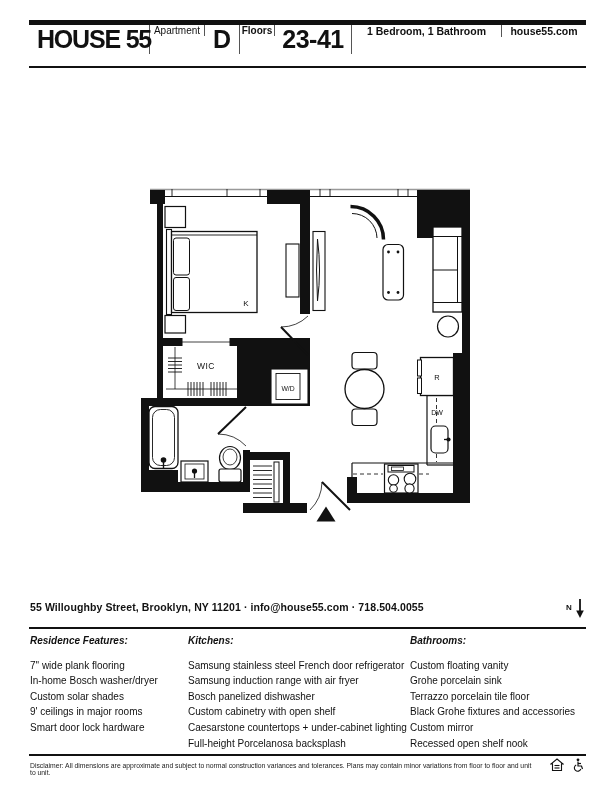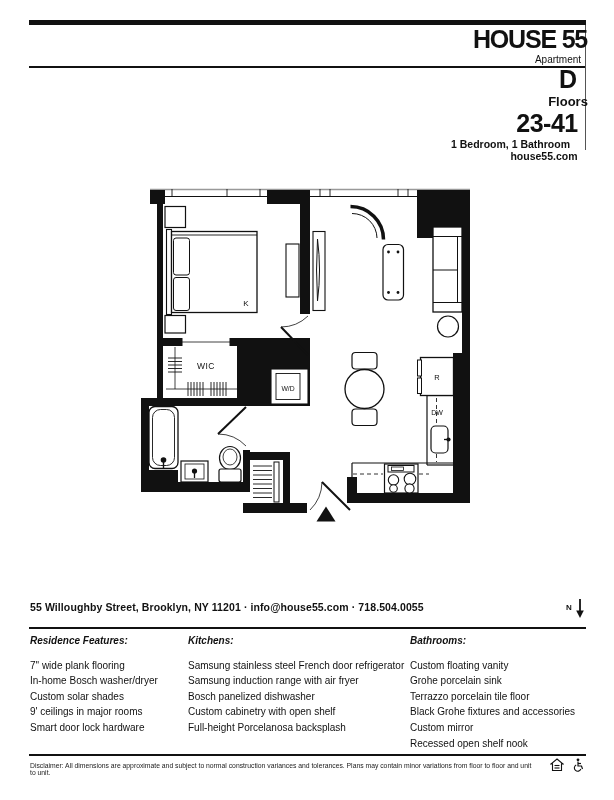--- a/index.html
+++ b/index.html
@@ -2,27 +2,27 @@
 <html><head>
 <meta charset="utf-8">
 <style>
   html,body{margin:0;padding:0;background:#fff;}
   body{width:614px;height:800px;position:relative;font-family:"Liberation Sans",sans-serif;color:#111;overflow:hidden;}
   .abs{position:absolute;}
 
   
   .hdr{left:29px;top:20px;width:557px;}
   .hdr-bar{height:5px;background:#111;}
-  .hdr-row{display:flex;height:41px;border-bottom:2.5px solid #111;align-items:flex-end;flex-direction:column;}
+  .hdr-row{display:flex;height:41px;border-bottom:2.5px solid #111;align-items:flex-start;}
   .hcell{display:flex;align-items:center;justify-content:center;border-right:1px solid #555;box-sizing:border-box;white-space:nowrap;}
   .hcell:last-child{border-right:none;}
   .c-brand{width:121px;justify-content:flex-start;padding-left:8px;font-size:25px;font-weight:bold;letter-spacing:-1.2px;}
   .c-aptl{width:55px;font-size:10px;font-weight:normal;}
   .c-aptv{width:35px;font-size:25px;font-weight:bold;}
-  .c-flrl{width:35px;font-size:13px;font-weight:bold;}
+  .c-flrl{width:35px;font-size:10px;font-weight:bold;}
   .c-flrv{width:77px;font-size:25px;font-weight:bold;letter-spacing:-0.5px;}
   .c-unit{width:150px;font-size:10.5px;font-weight:bold;}
   .c-web{width:84px;font-size:10.5px;font-weight:bold;}
 
   
   .addr{left:30px;top:601px;font-size:10.5px;font-weight:bold;letter-spacing:0.1px;}
   .north{left:566px;top:598px;width:24px;height:26px;}
   .north .n{position:absolute;left:0;top:5px;font-size:8px;font-weight:bold;}
   .rule{left:29px;background:#111;height:2px;width:557px;}
   .r1{top:627px;}
@@ -261,20 +261,21 @@
     <li>Smart door lock hardware</li>
   </ul>
 </div>
 <div class="abs col col2">
   <h3>Kitchens:</h3>
   <ul>
     <li>Samsung stainless steel French door refrigerator</li>
     <li>Samsung induction range with air fryer</li>
     <li>Bosch panelized dishwasher</li>
     <li>Custom cabinetry with open shelf</li>
+    <li>Caesarstone countertops + under-cabinet lighting</li>
     <li>Full-height Porcelanosa backsplash</li>
   </ul>
 </div>
 <div class="abs col col3">
   <h3>Bathrooms:</h3>
   <ul>
     <li>Custom floating vanity</li>
     <li>Grohe porcelain sink</li>
     <li>Terrazzo porcelain tile floor</li>
     <li>Black Grohe fixtures and accessories</li>

